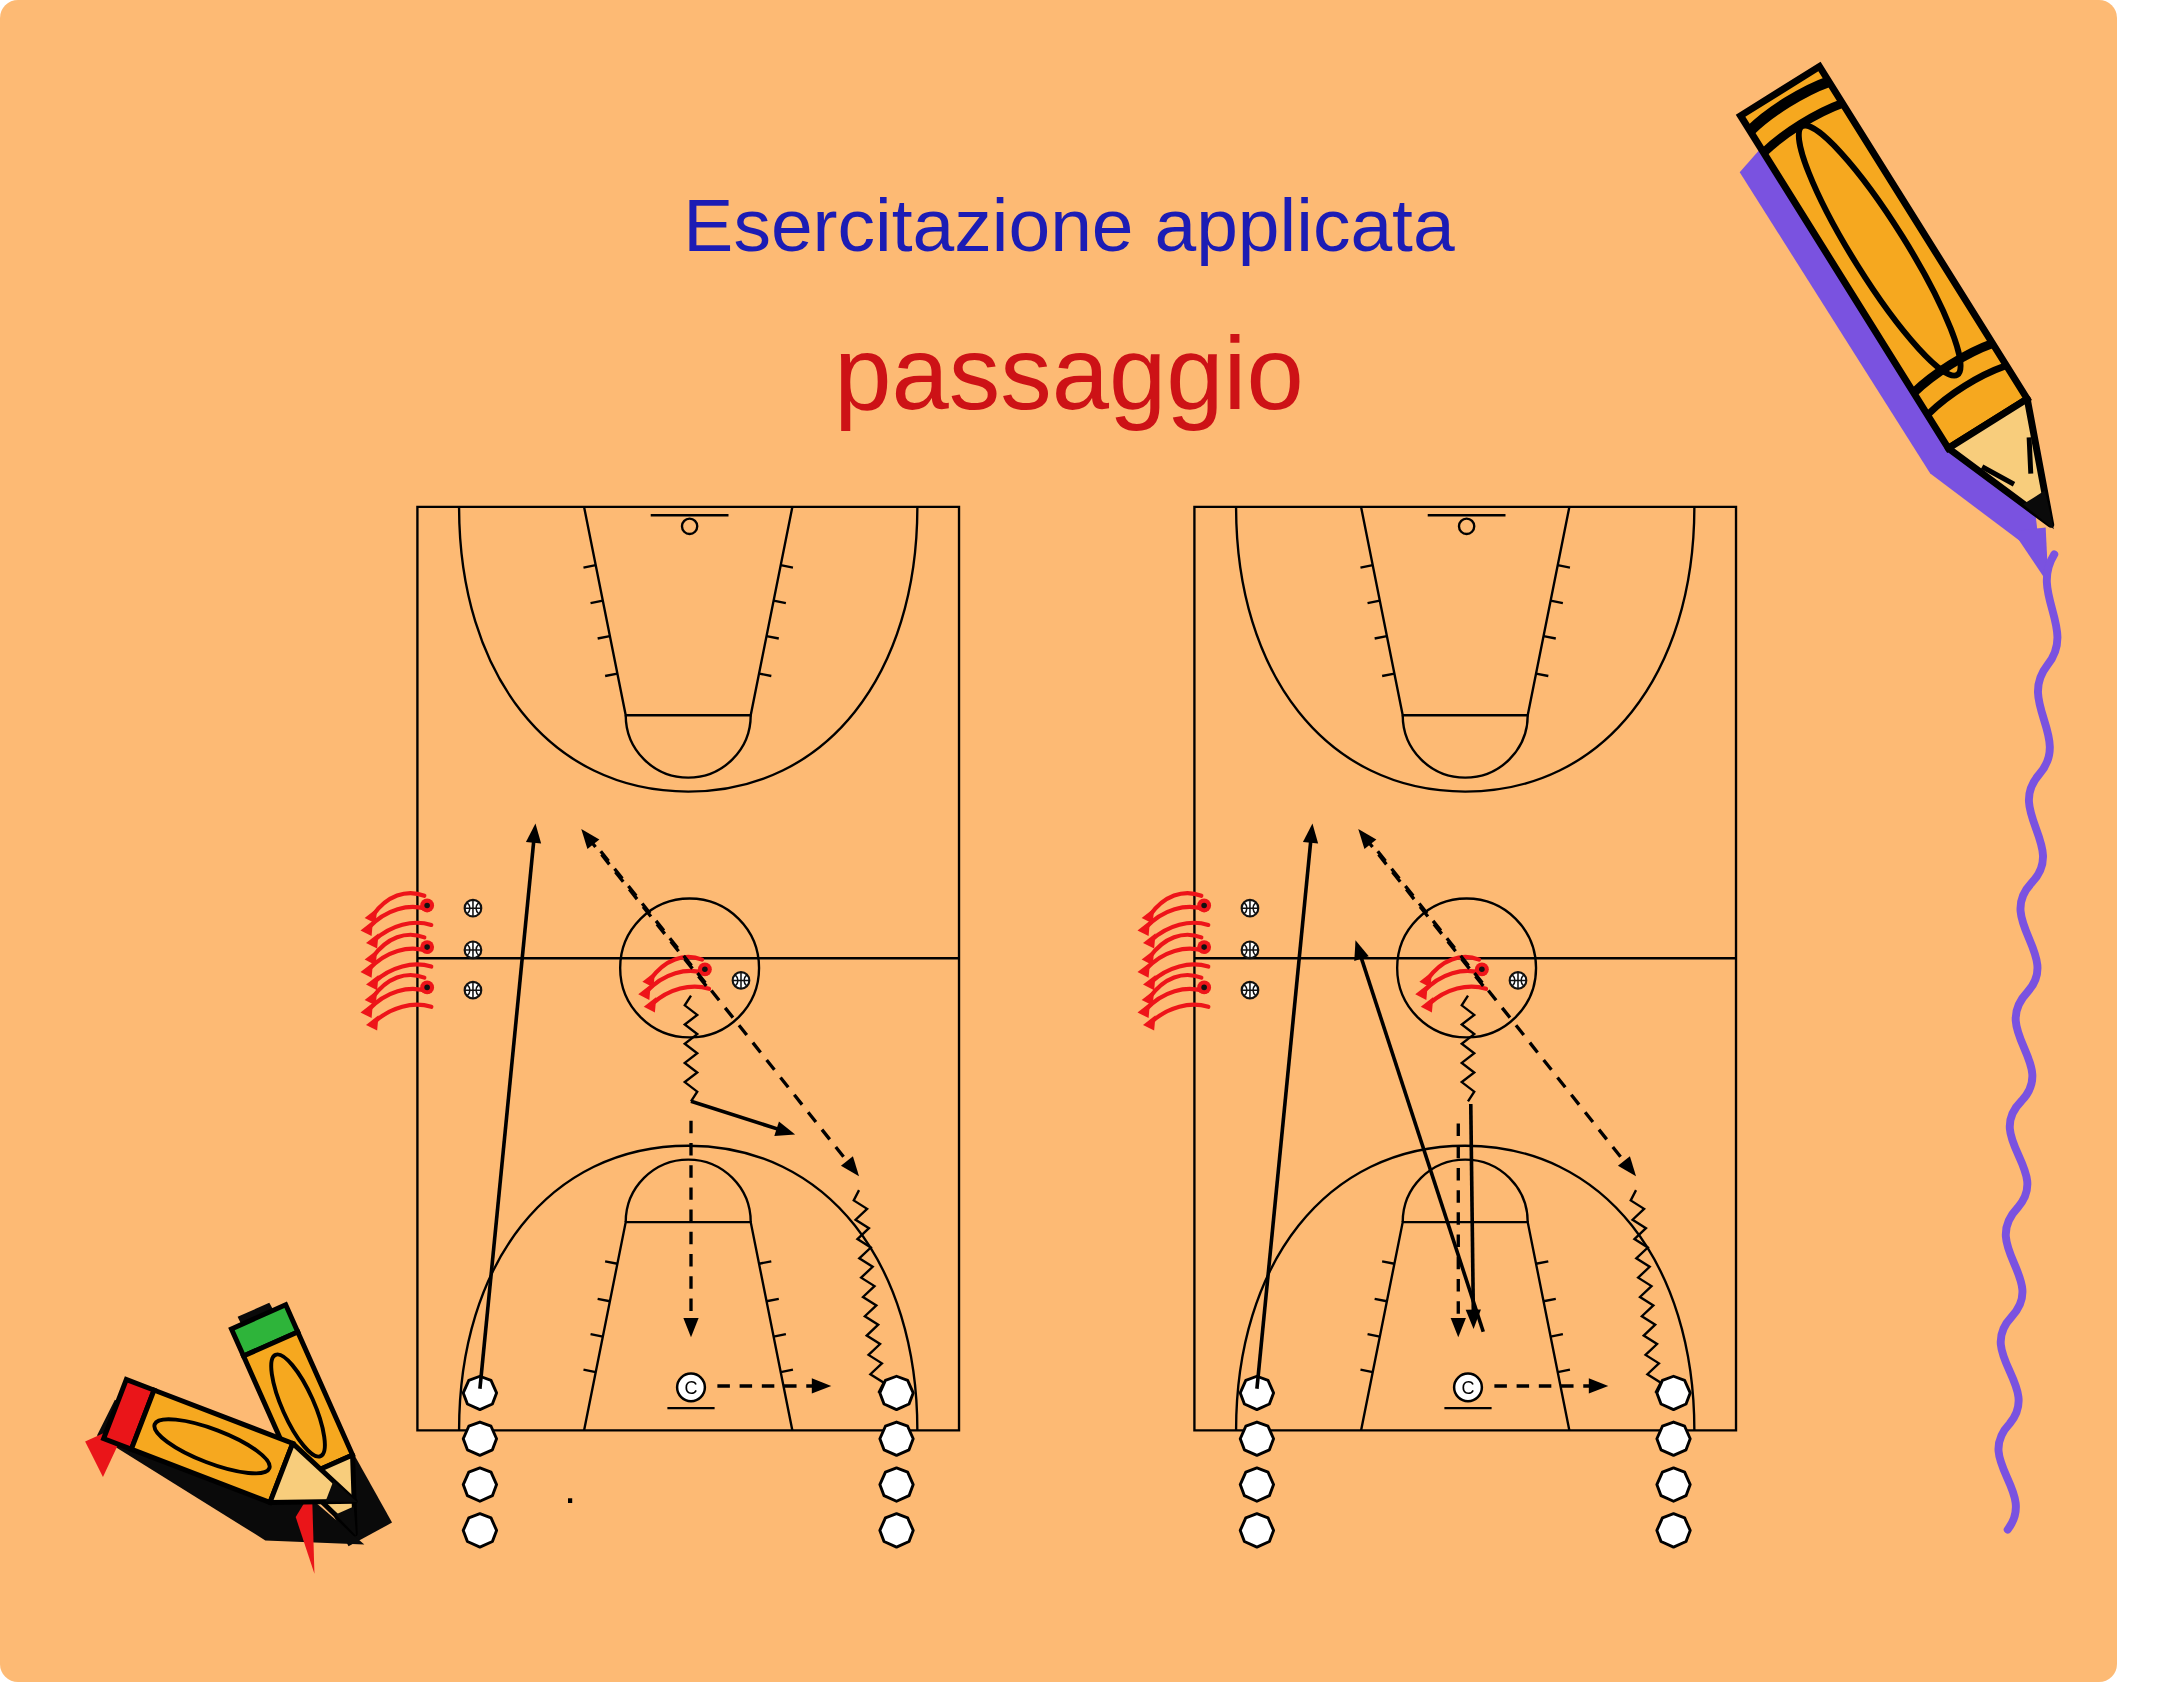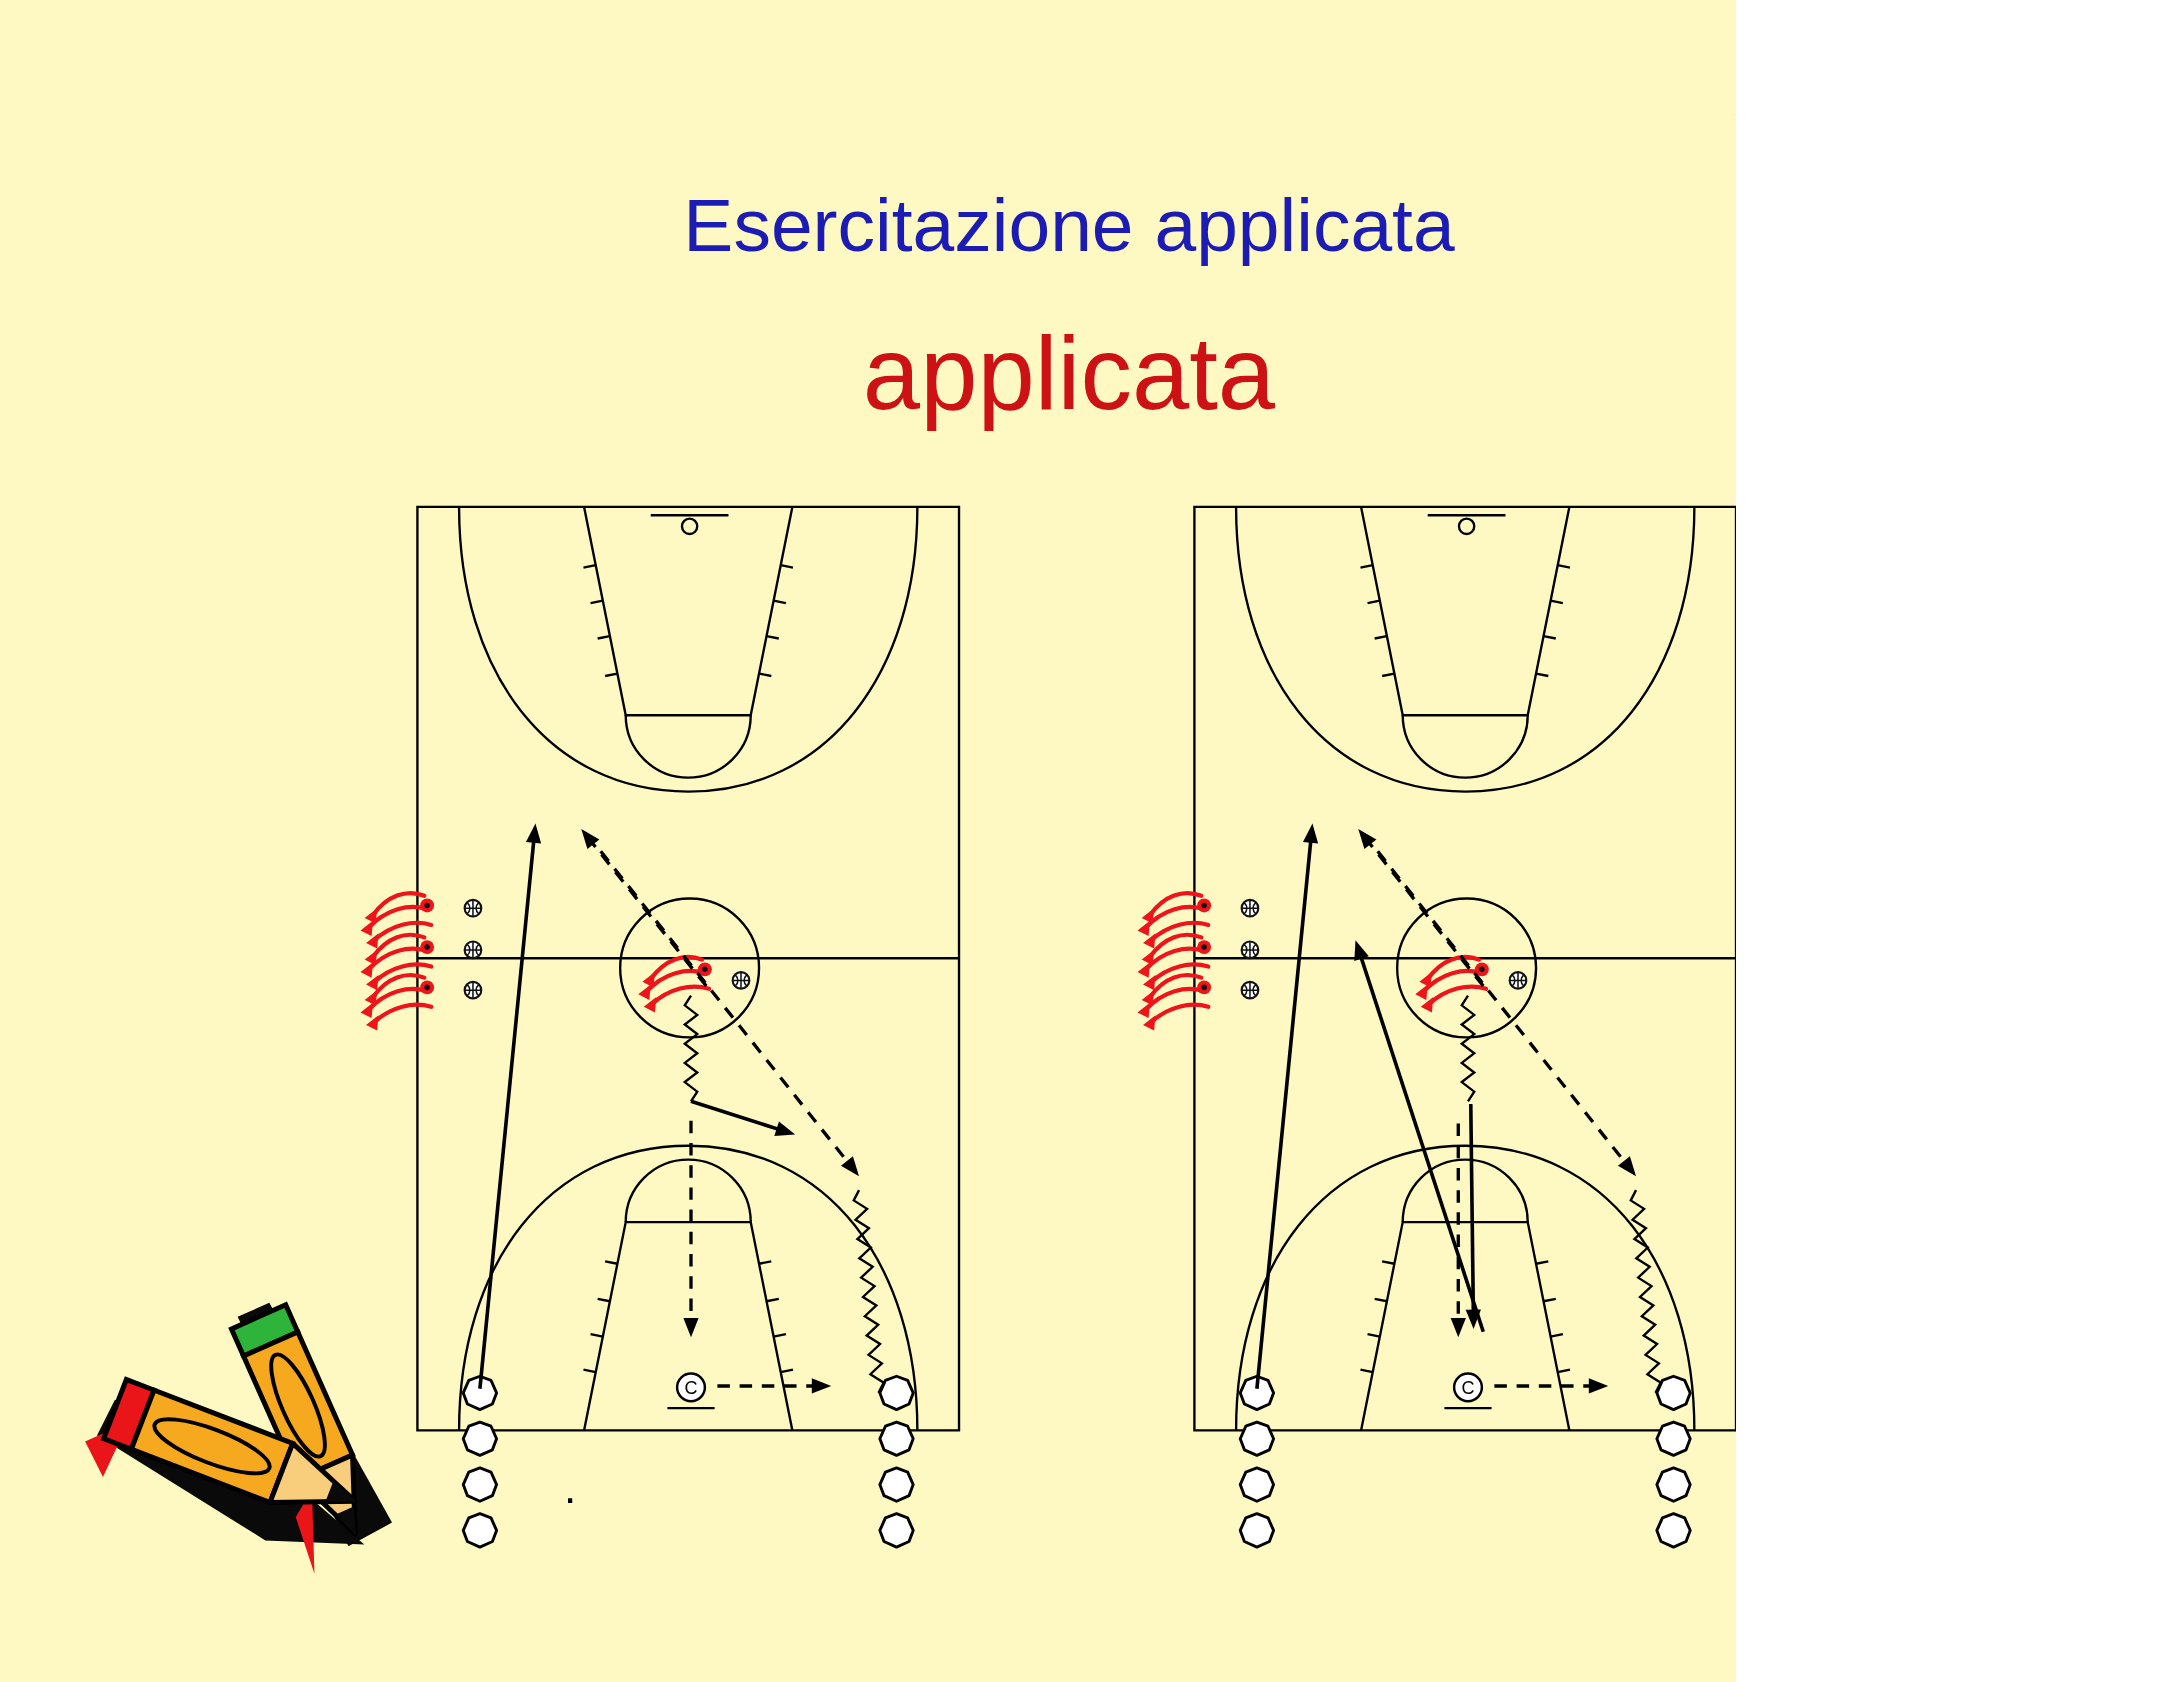--- a/index.html
+++ b/index.html
@@ -1,17 +1,17 @@
 <!DOCTYPE html>
 <html style="--title: #1c1cb4; --subtitle: #cd1216; --player-red: #ee1419; --pencil-orange: #f6a81f; --pencil-wood: #f8cd7c; --pencil-purple: #7a52e0; --pencil-green: #2eb43a; --pencil-red-cap: #ea1519;"><head>
 <meta charset="utf-8">
 <style>
   html,body{margin:0;padding:0;background:#ffffff;}
-  .slide{position:relative;width:1736px;height:1682px;background:#fef9c3;overflow:hidden;
-         font-family:"Liberation Sans",sans-serif;}
+  .slide{position:relative;width:2117px;height:1682px;background:#fdba74;overflow:hidden;
+         font-family:"Liberation Sans",sans-serif;border-radius:18px;}
   .title-block{position:absolute;left:297px;top:186px;width:1544px;text-align:center;}
   .title{font-size:75px;line-height:1.05;color:var(--title,#1c1cb4);}
   .subtitle{font-size:103px;line-height:1.0;margin-top:57px;color:var(--subtitle,#cd1216);}
   .court-svg{position:absolute;width:639px;height:1111px;top:493px;}
   #court-left{left:334px;}
   #court-right{left:1111px;}
   .stray{position:absolute;left:564px;top:1463px;font-size:44px;color:#000;}
   .deco{position:absolute;left:0;top:0;width:2178px;height:1682px;pointer-events:none;}
 
   
@@ -42,21 +42,21 @@
   .cap-red{fill:var(--pencil-red-cap,#ea1519);stroke:#000;stroke-width:5;}
   .red-shadow{fill:var(--pencil-red-cap,#ea1519);}
 </style>
 </head>
 <body>
 
 <div class="slide">
 
   <div class="title-block">
     <div class="title">Esercitazione applicata</div>
-    <div class="subtitle">applicata</div>
+    <div class="subtitle">passaggio</div>
   </div>
 
   <svg id="court-left" class="court-svg" viewBox="-60 -10 460 800">
       <g>
         <path d="M0,0 H390 V665 H0 Z" class="court-line"></path>
         <path d="M168,6 H224" class="court-line"></path>
         <path d="M120,0 L150,150 L240,150 L270,0" class="court-line"></path>
         <path d="M150,150 A45,45 0 0 0 240,150" class="court-line"></path>
         <path d="M30,0 C30,120 95,205 195,205 C295,205 360,120 360,0" class="court-line"></path>
         <path d="M0,325 H390" class="court-line"></path>

